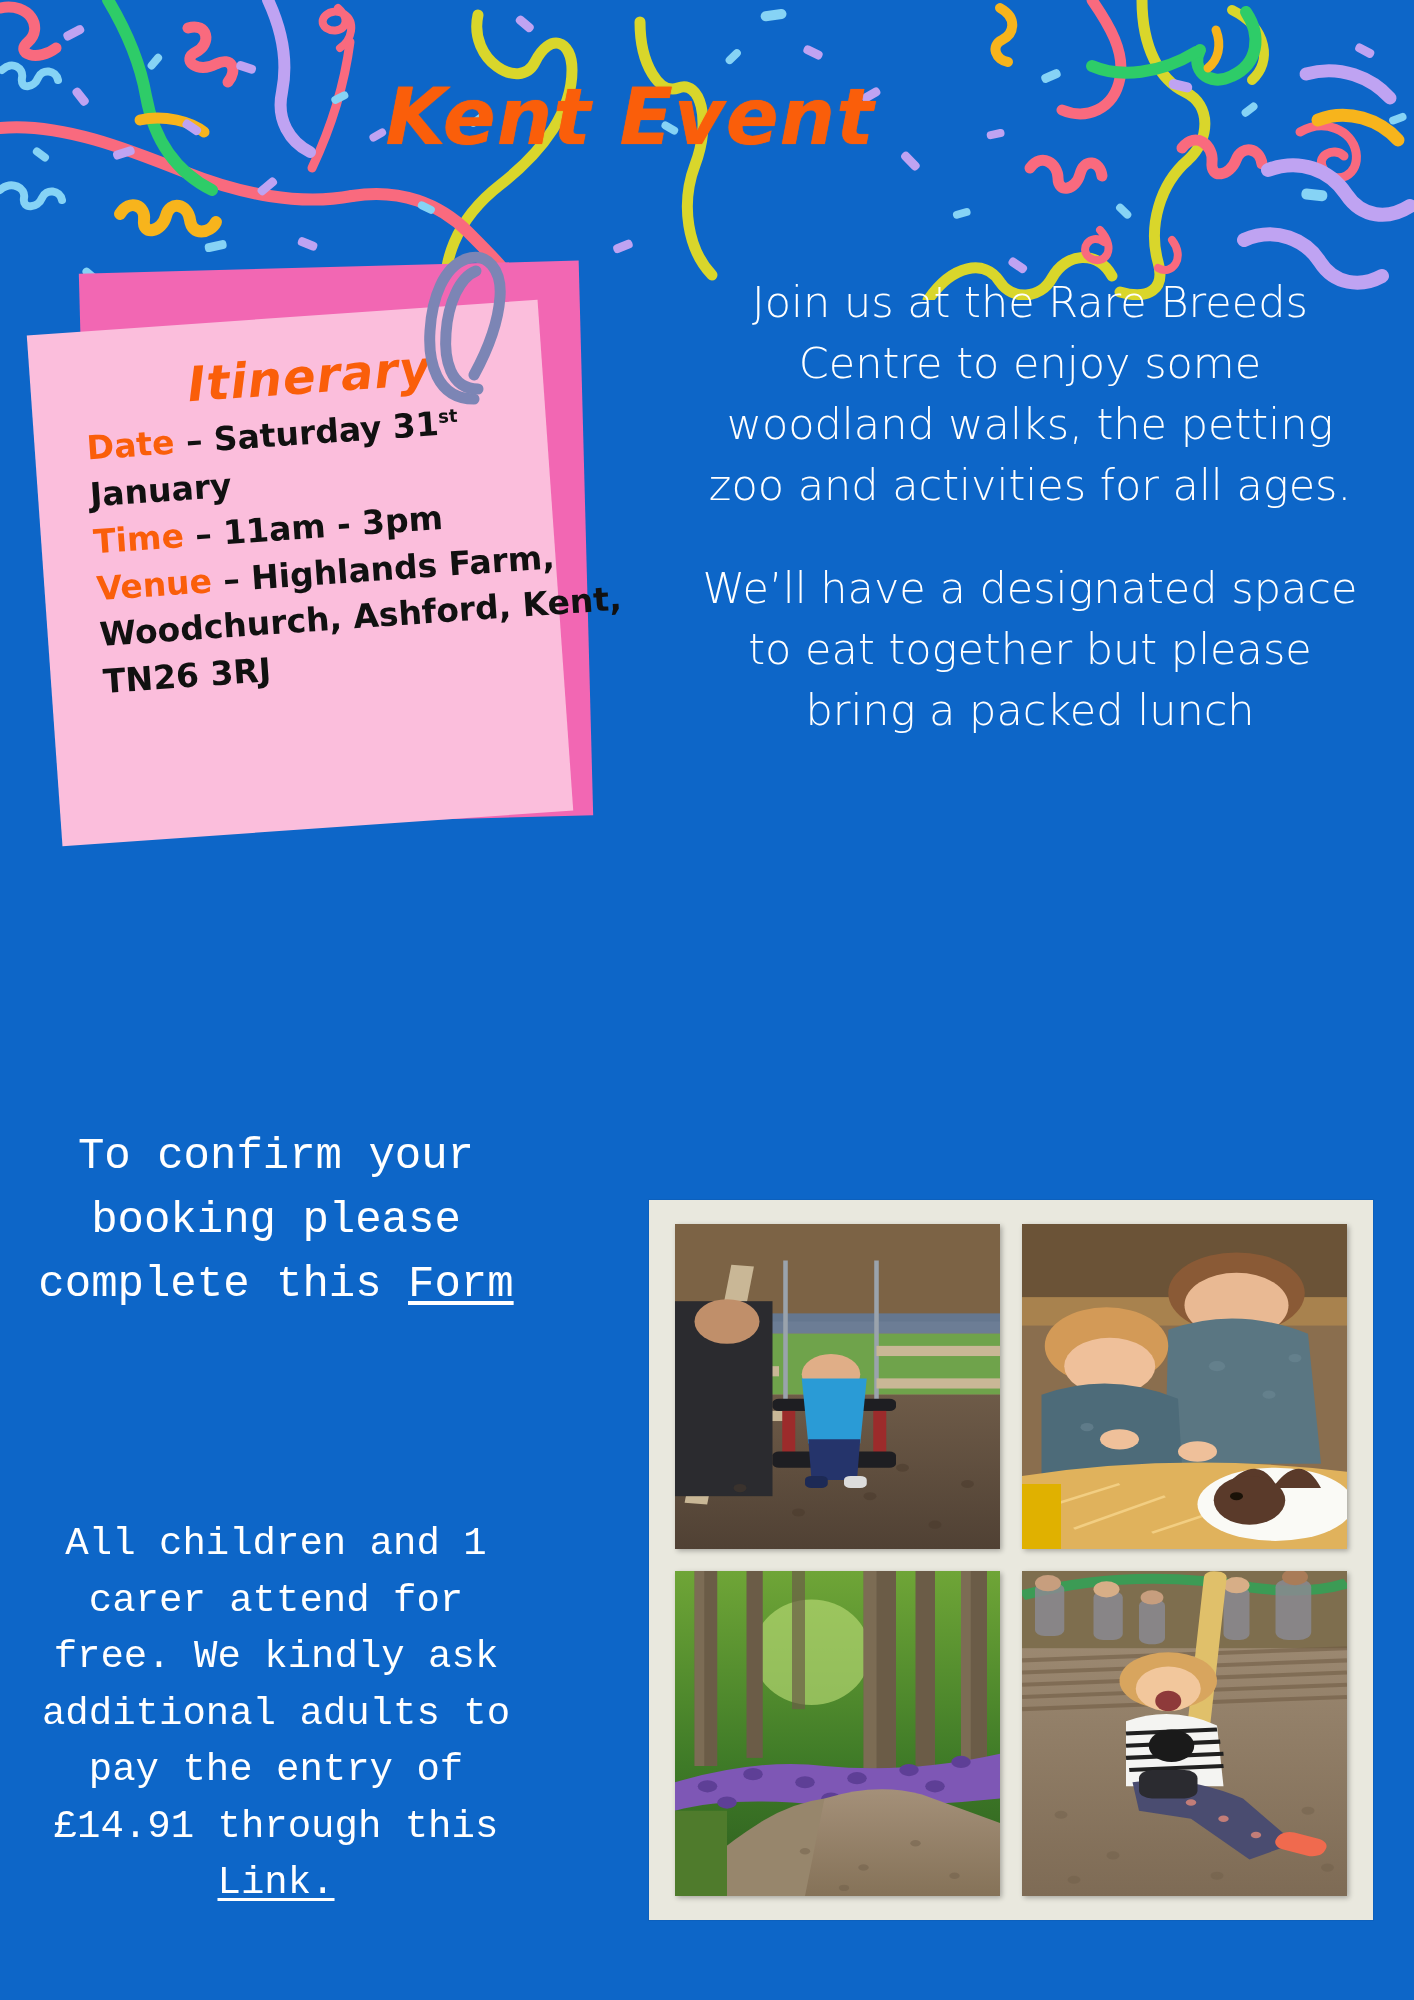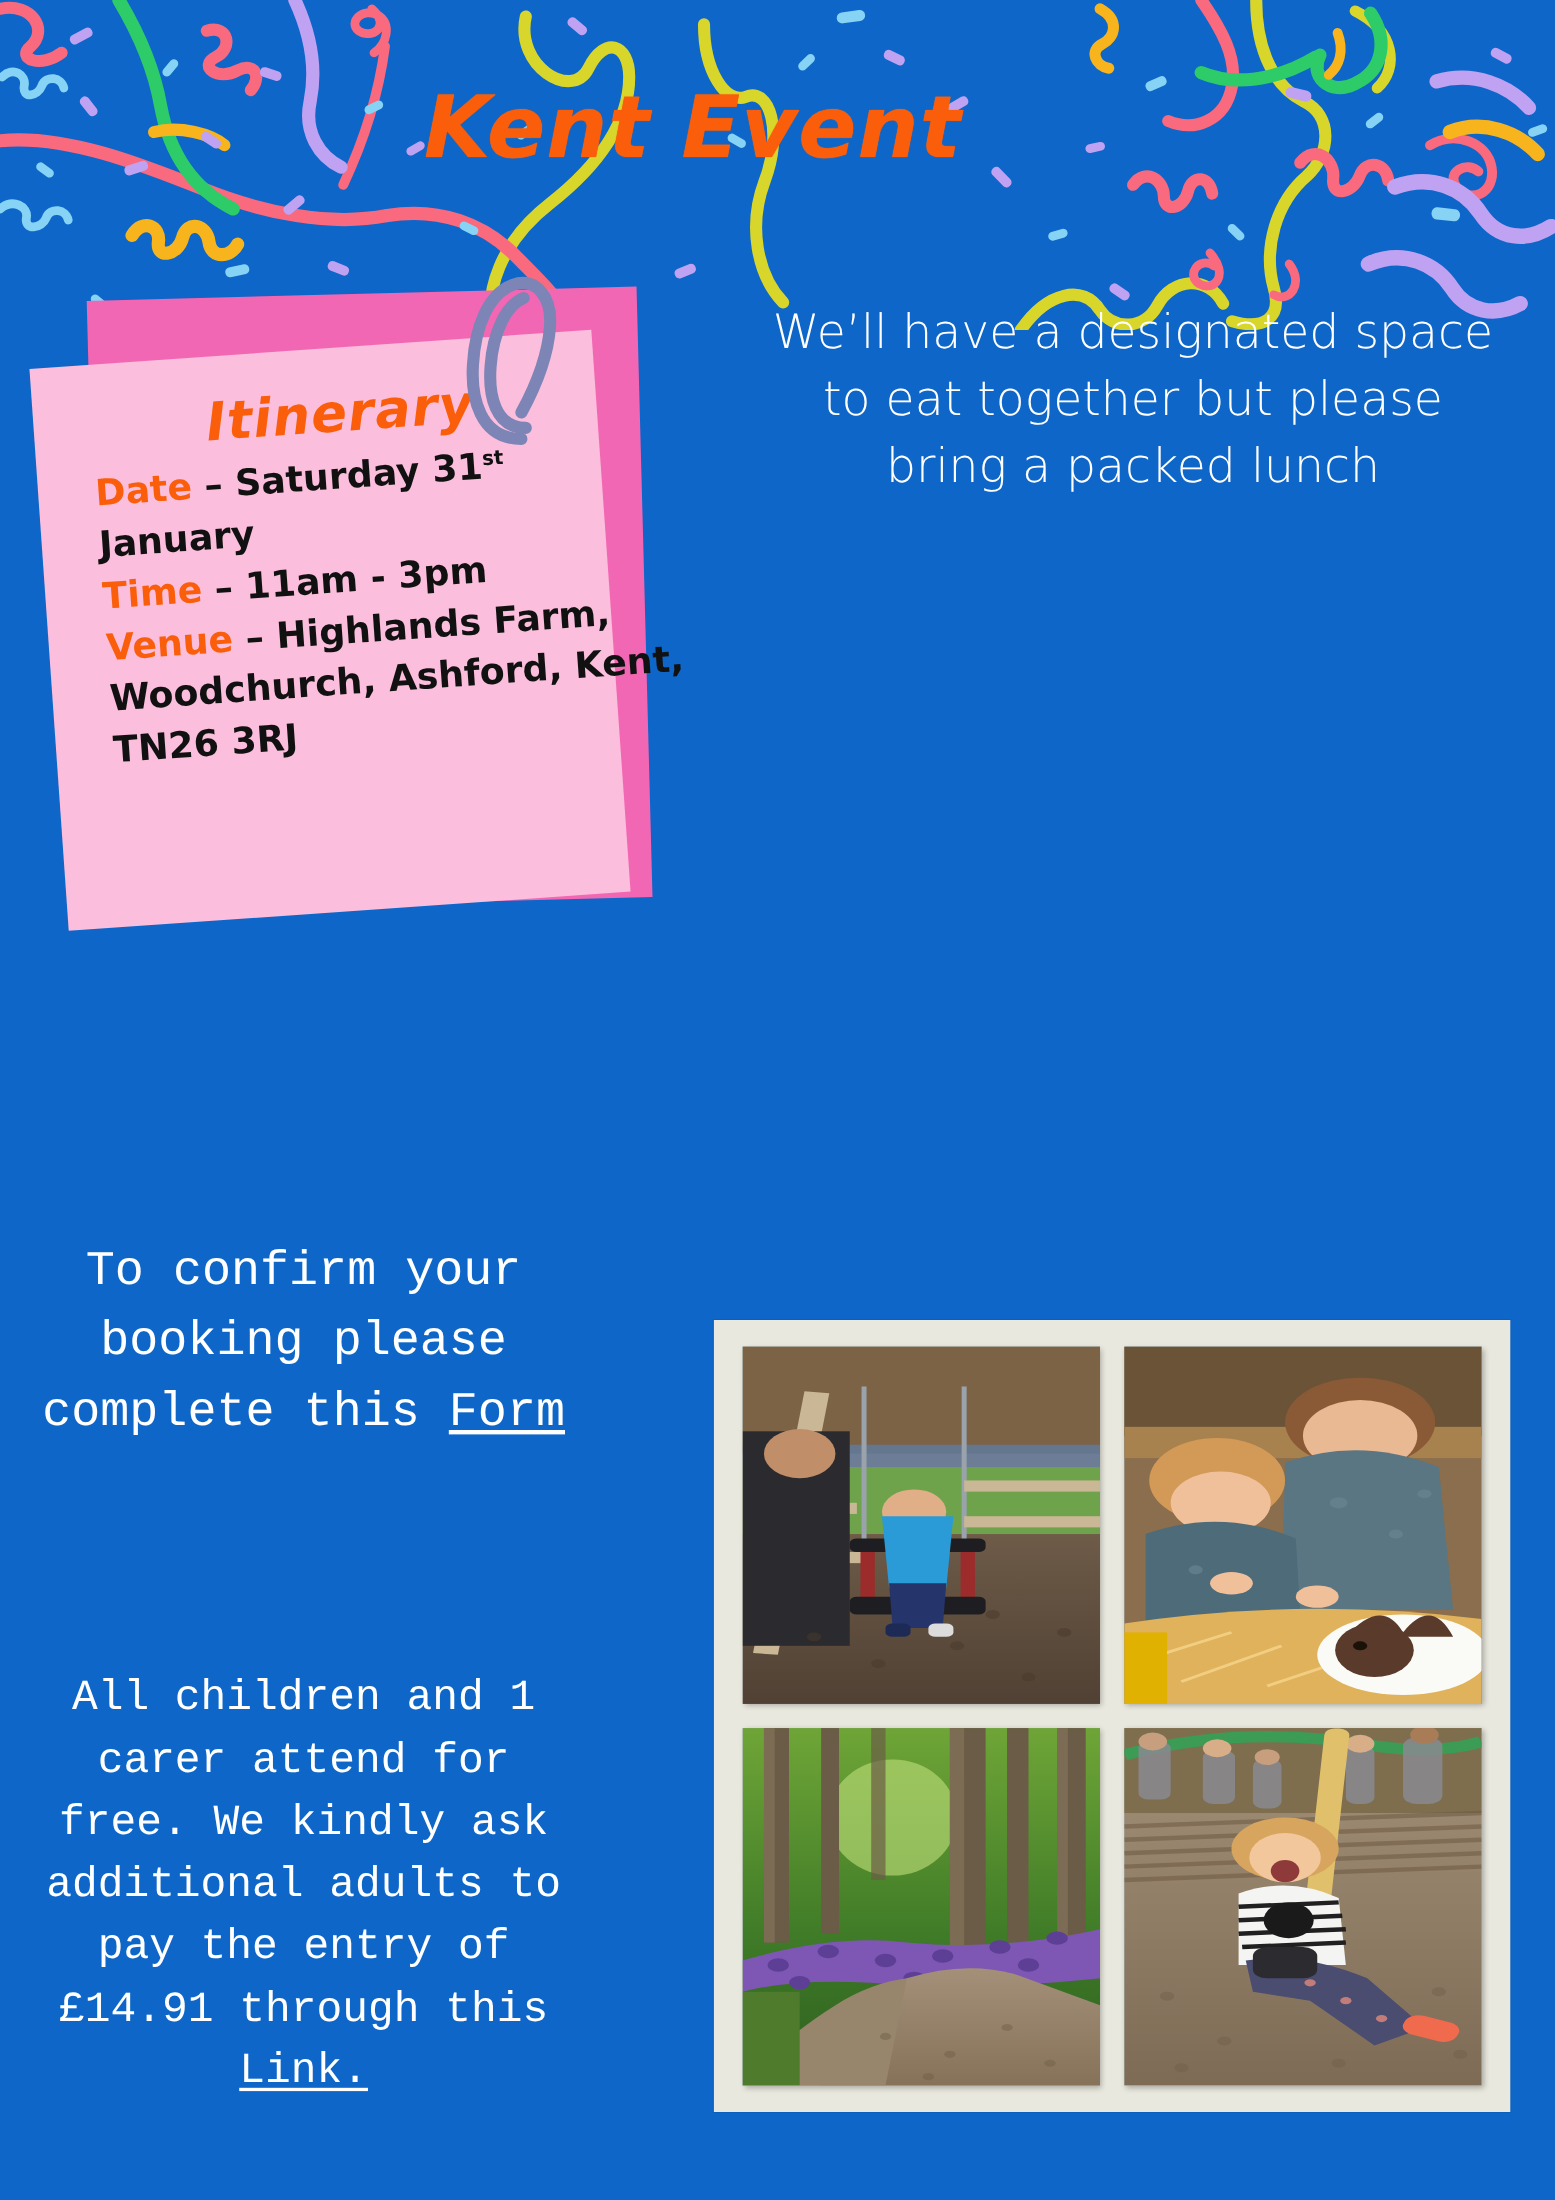--- a/index.html
+++ b/index.html
@@ -86,21 +86,21 @@
     left:700px; top:272px;
     width:660px;
     text-align:center;
     color:#FFFFFF;
     font-family:"DejaVu Sans", sans-serif;
     font-weight:300;
     font-size:43px;
     line-height:1.42;
     z-index:3;
   }
-  #right-copy p + p{ margin-top:20px; }
+  #right-copy p + p{ margin-top:42px; }
 
   
   .left-copy{
     position:absolute;
     left:36px;
     width:480px;
     text-align:center;
     color:#FFFFFF;
     font-family:Liberation Mono, monospace;
     font-weight:300;
@@ -251,20 +251,21 @@
       <span class="itin-label">Venue</span>
       <span>–</span>
       <span>Highlands Farm,</span>
     </div>
     <div class="itin-line">Woodchurch, Ashford, Kent,</div>
     <div class="itin-line">TN26 3RJ</div>
   </div>
 </div>
 
 <div id="right-copy">
+  <p>Join us at the Rare Breeds Centre to enjoy some woodland walks, the petting zoo and activities for all ages.</p>
   <p>We’ll have a designated space to eat together but please bring a packed lunch</p>
 </div>
 
 <div class="left-copy" id="booking-copy">
   <span>To confirm your booking please complete this </span><span class="link-word">Form</span>
 </div>
 
 <div class="left-copy" id="pricing-copy">
   <span>All children and 1 carer attend for free. We kindly ask additional adults to pay the entry of £14.91 through this </span><span class="link-word">Link.</span>
 </div>

